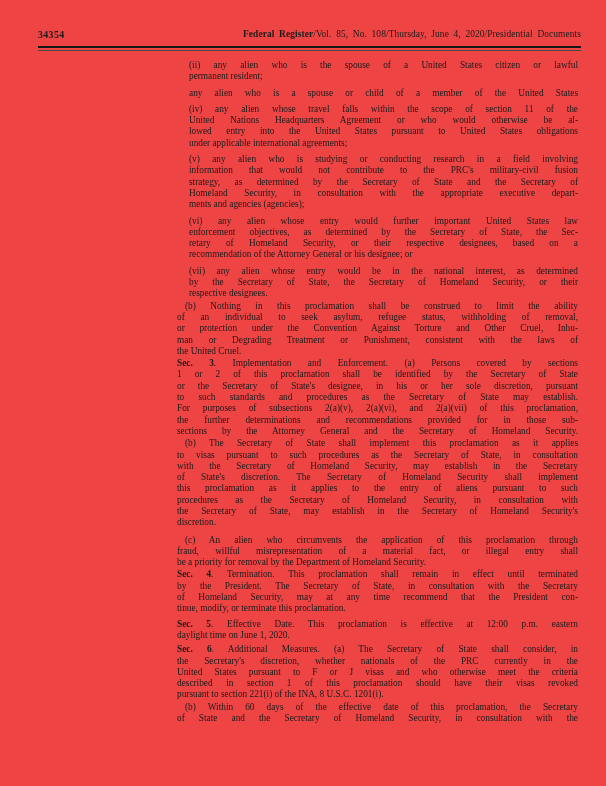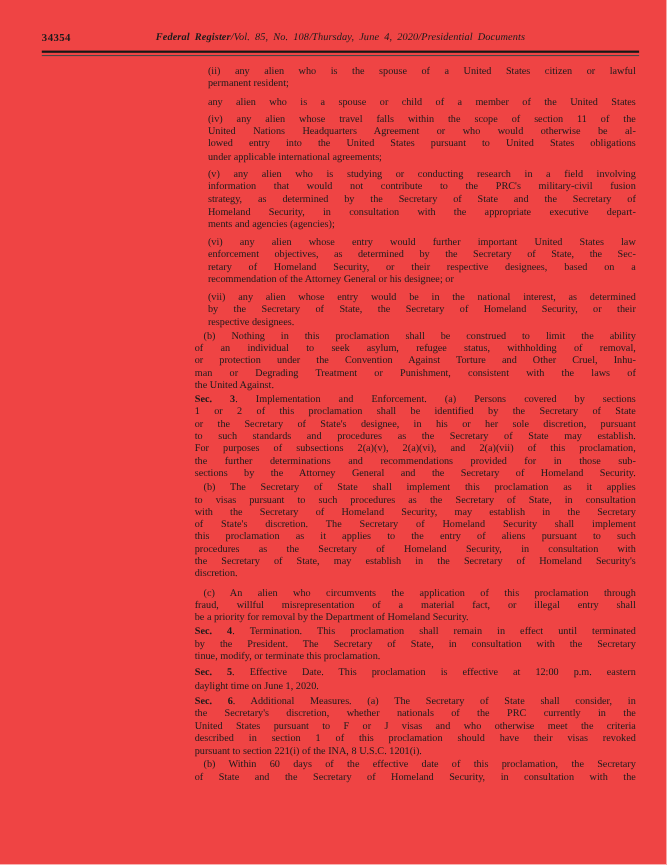--- a/index.html
+++ b/index.html
@@ -11,23 +11,22 @@
     color:#1b1b1b;
     overflow:hidden;
   }
   
   .header{position:absolute;left:38px;top:29px;width:543px;height:14px;}
   .pagenum{
     position:absolute;left:0;top:0;
     font-weight:bold;font-size:9.8px;letter-spacing:.4px;
   }
   .htitle{
-    text-align:center;font-size:9.4px;word-spacing:2.2px;letter-spacing:.1px;
+    text-align:right;font-size:9.4px;word-spacing:2.2px;letter-spacing:.1px;
     white-space:nowrap;
-    font-style:italic;
   }
   .htitle .b{font-weight:bold;}
   .rule{position:absolute;left:38px;top:46px;width:543px;}
   .rule .r1{height:2.2px;background:#161616;}
   .rule .r2{height:1.6px;background:#474747;margin-top:1.7px;}
   
   .doc{
     position:absolute;left:177px;top:55px;width:401px;
     font-size:9.3px;line-height:11.3px;
   }
@@ -86,21 +85,21 @@
       <div class="para item">
         <div class="line">(vii) any alien whose entry would be in the national interest, as determined</div>
         <div class="line">by the Secretary of State, the Secretary of Homeland Security, or their</div>
         <div class="line last">respective designees.</div>
       </div>
       <div class="para sub">
         <div class="line">(b) Nothing in this proclamation shall be construed to limit the ability</div>
         <div class="line">of an individual to seek asylum, refugee status, withholding of removal,</div>
         <div class="line">or protection under the Convention Against Torture and Other Cruel, Inhu-</div>
         <div class="line">man or Degrading Treatment or Punishment, consistent with the laws of</div>
-        <div class="line last">the United Against.</div>
+        <div class="line last">the United Cruel.</div>
       </div>
       <div class="para section">
         <div class="line"><span class="b">Sec. 3</span><span>. </span><span class="i">Implementation and Enforcement.</span><span> (a) Persons covered by sections</span></div>
         <div class="line">1 or 2 of this proclamation shall be identified by the Secretary of State</div>
         <div class="line">or the Secretary of State's designee, in his or her sole discretion, pursuant</div>
         <div class="line">to such standards and procedures as the Secretary of State may establish.</div>
         <div class="line">For purposes of subsections 2(a)(v), 2(a)(vi), and 2(a)(vii) of this proclamation,</div>
         <div class="line">the further determinations and recommendations provided for in those sub-</div>
         <div class="line">sections by the Attorney General and the Secretary of Homeland Security.</div>
       </div>
@@ -115,20 +114,21 @@
         <div class="line last">discretion.</div>
       </div>
       <div class="para sub" style="margin-top: 6px;">
         <div class="line">(c) An alien who circumvents the application of this proclamation through</div>
         <div class="line">fraud, willful misrepresentation of a material fact, or illegal entry shall</div>
         <div class="line last">be a priority for removal by the Department of Homeland Security.</div>
       </div>
       <div class="para section">
         <div class="line"><span class="b">Sec. 4</span><span>. </span><span class="i">Termination.</span><span> This proclamation shall remain in effect until terminated</span></div>
         <div class="line">by the President. The Secretary of State, in consultation with the Secretary</div>
+        <div class="line">of Homeland Security, may at any time recommend that the President con-</div>
         <div class="line last">tinue, modify, or terminate this proclamation.</div>
       </div>
       <div class="para section" style="margin-top: 4px;">
         <div class="line"><span class="b">Sec. 5</span><span>. </span><span class="i">Effective Date.</span><span> This proclamation is effective at 12:00 p.m. eastern</span></div>
         <div class="line last">daylight time on June 1, 2020.</div>
       </div>
       <div class="para section" style="margin-top: 3px;">
         <div class="line"><span class="b">Sec. 6</span><span>. </span><span class="i">Additional Measures.</span><span> (a) The Secretary of State shall consider, in</span></div>
         <div class="line">the Secretary's discretion, whether nationals of the PRC currently in the</div>
         <div class="line">United States pursuant to F or J visas and who otherwise meet the criteria</div>

